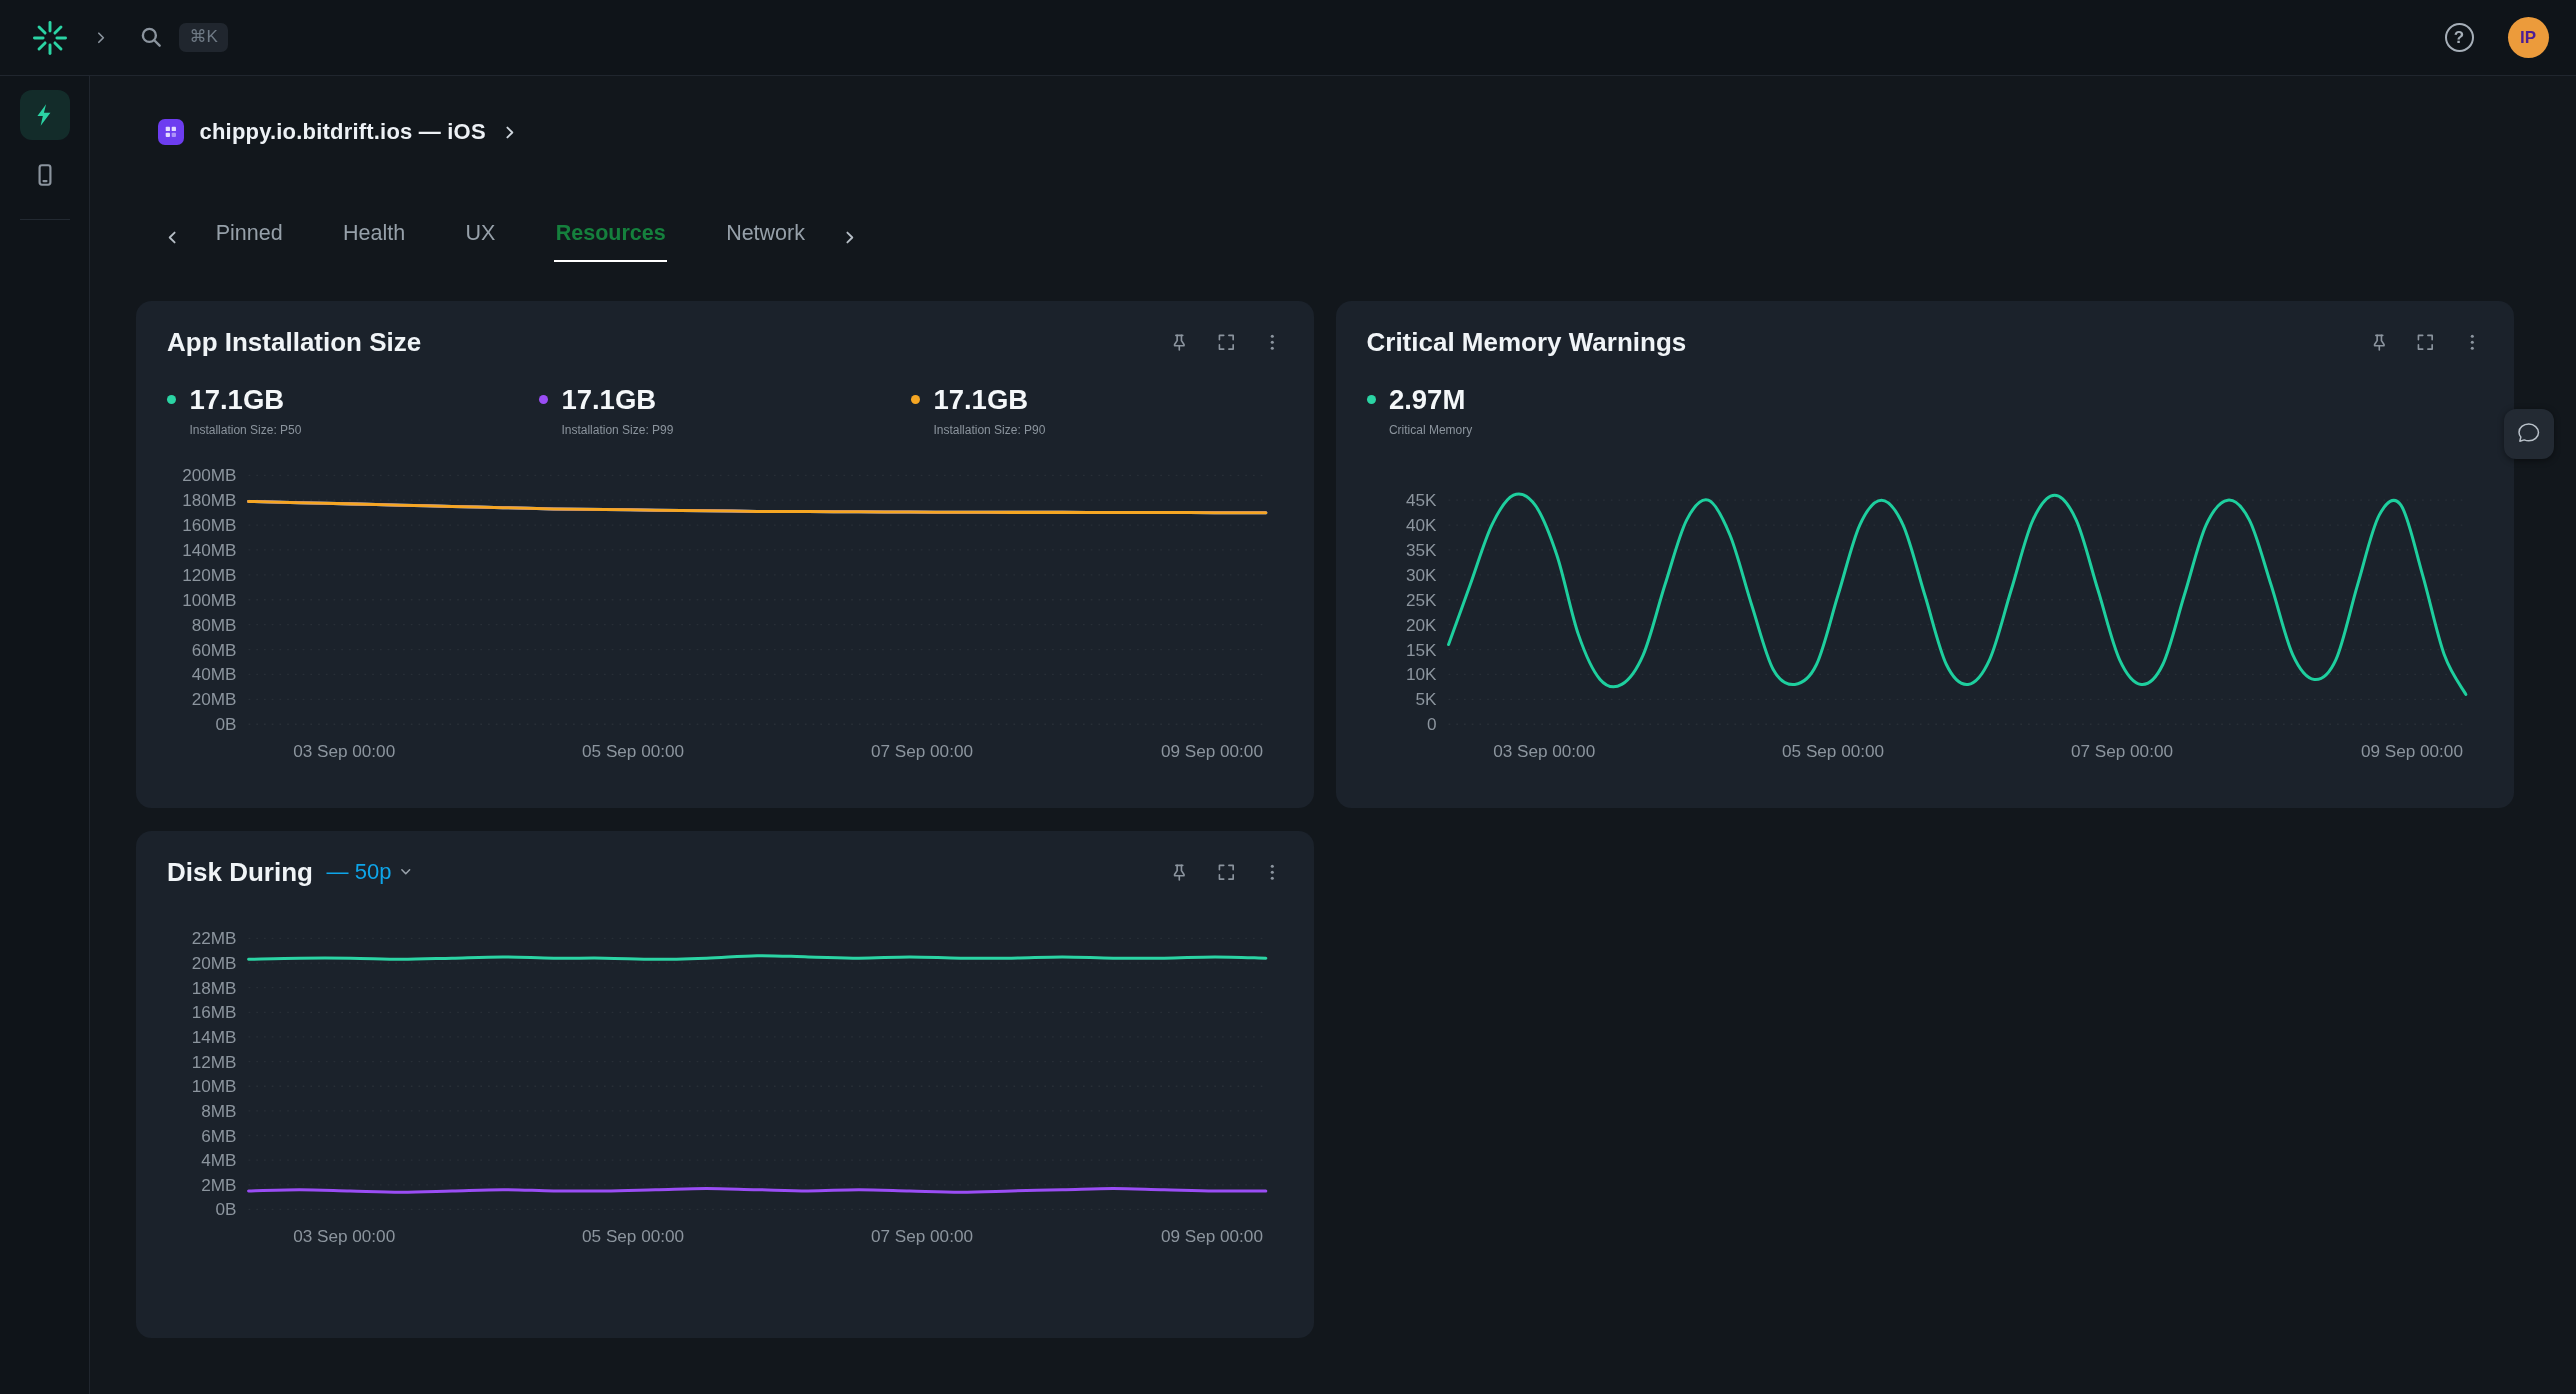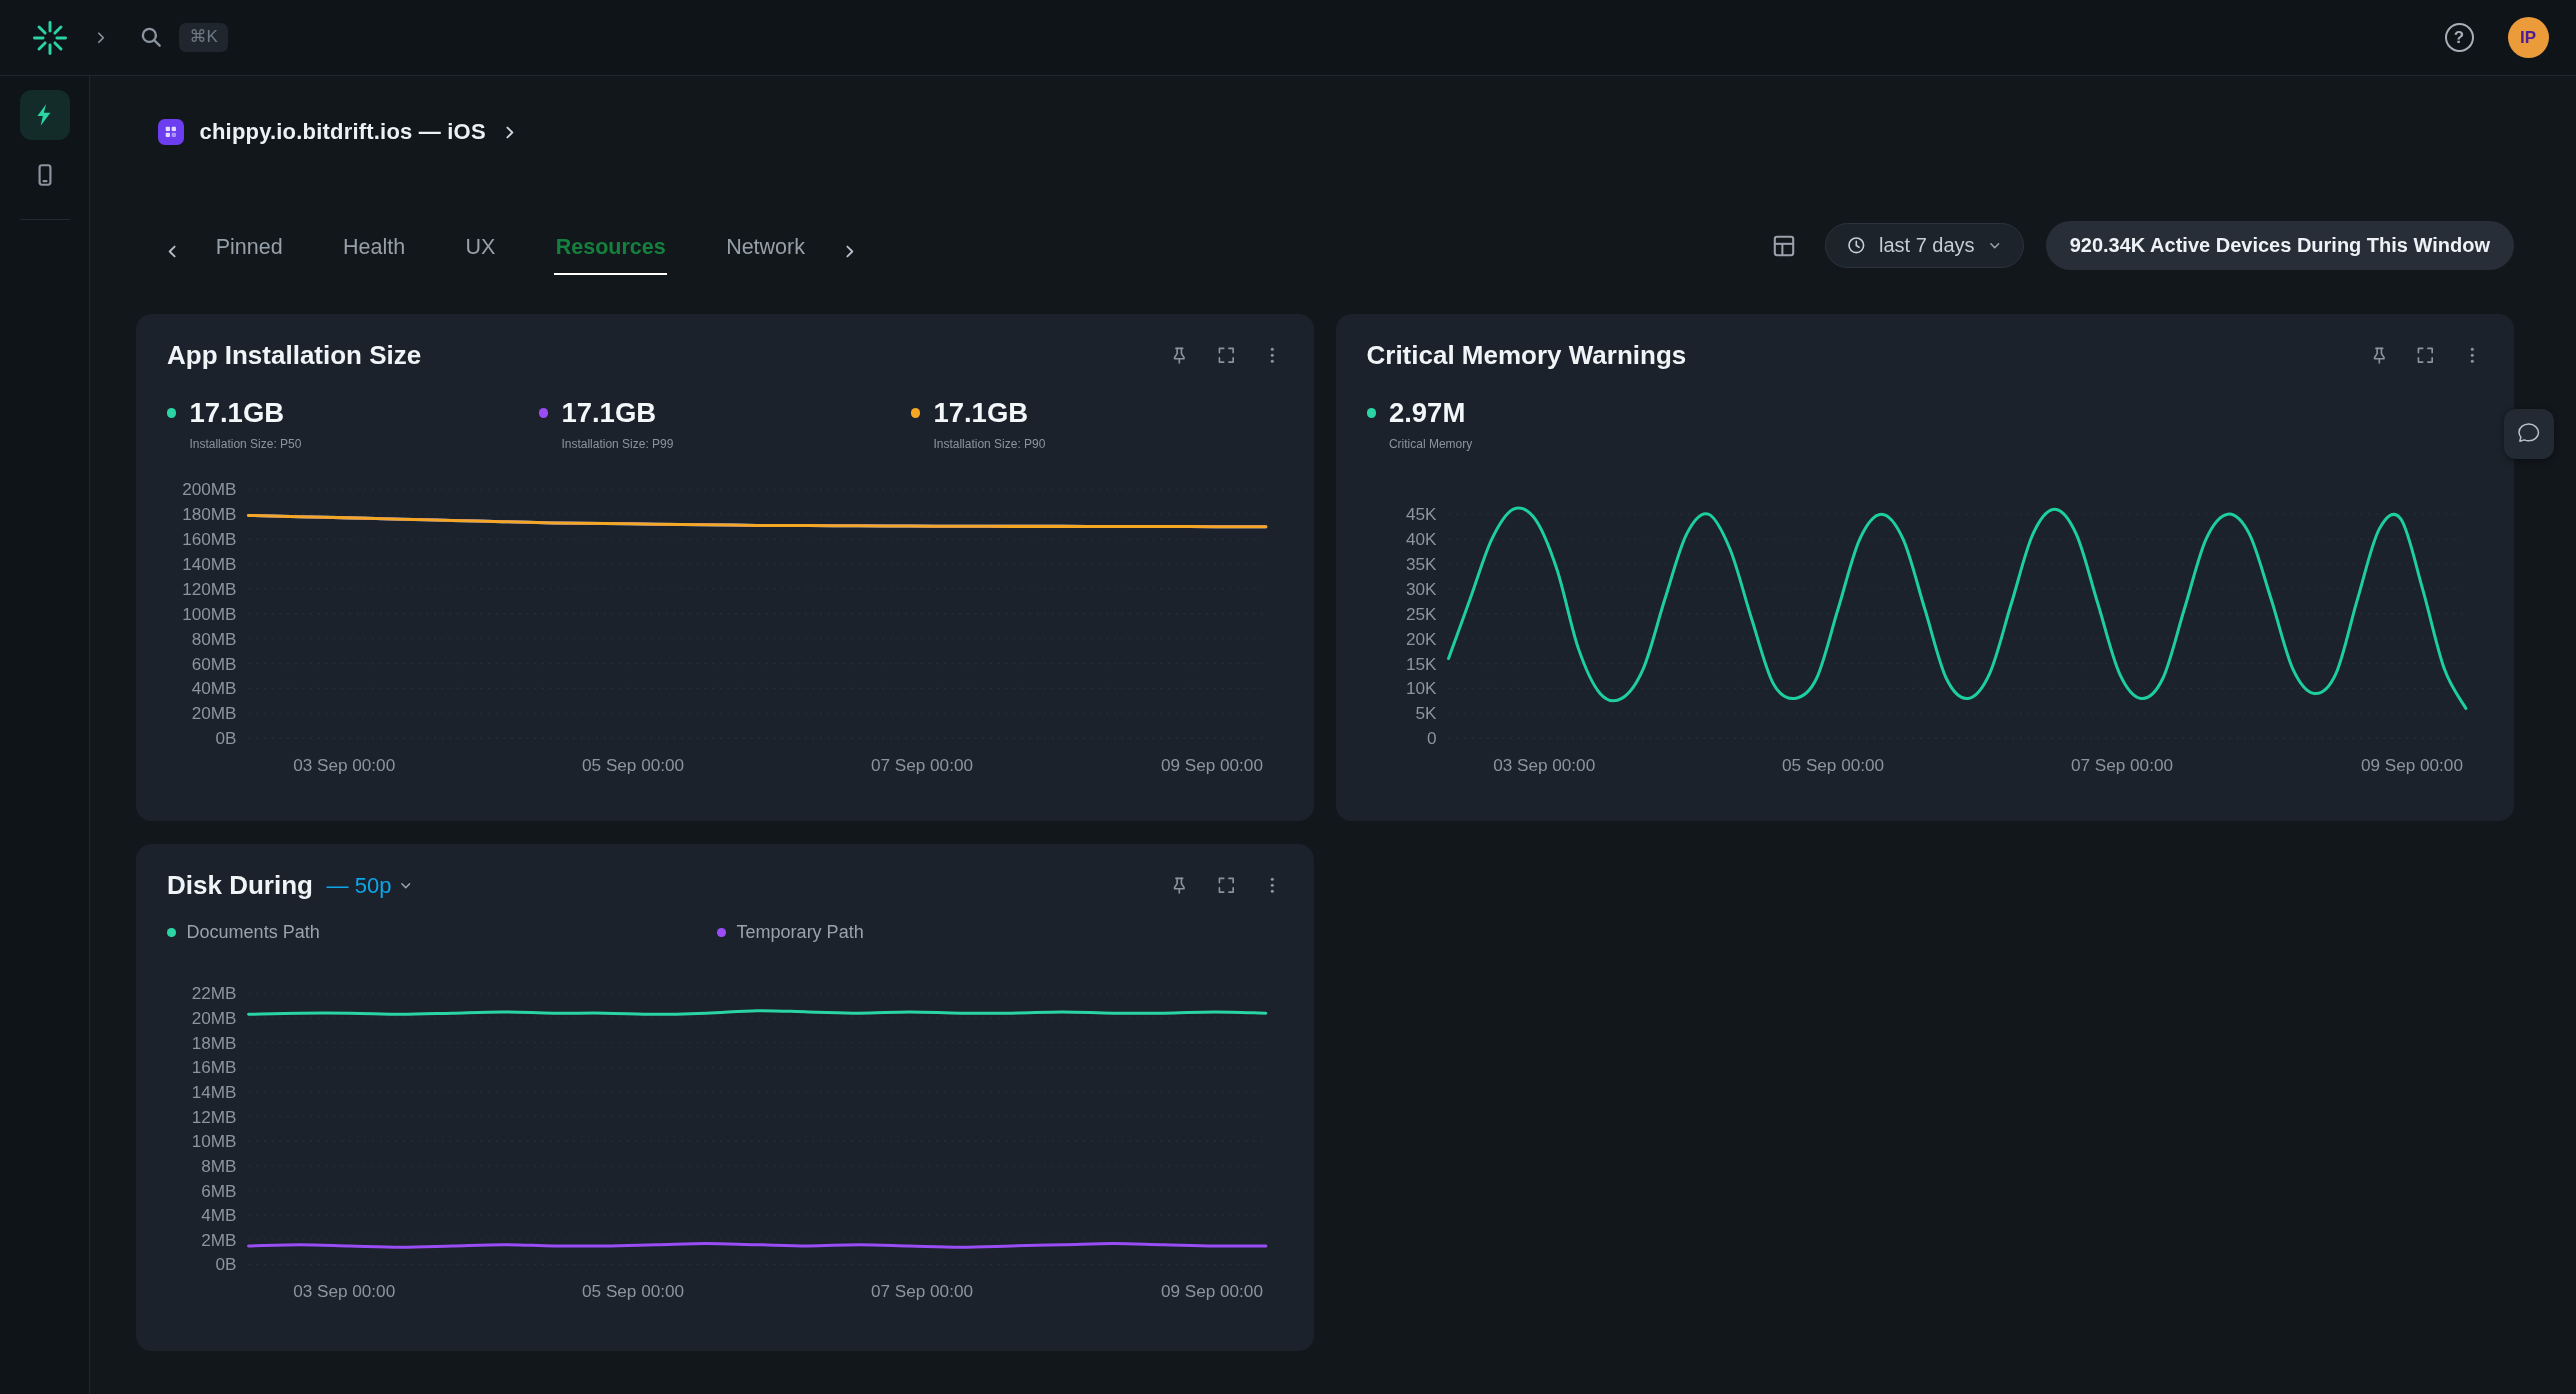--- a/index.html
+++ b/index.html
@@ -208,40 +208,20 @@
       <button class="tab">UX</button>
       <button class="tab active">Resources</button>
       <button class="tab">Network</button>
     </nav>
     <button class="tab-chev">
       <svg width="17" height="17" viewBox="0 0 24 24">
         <path d="M9 5l7 7-7 7" fill="none" stroke="#b6bec6" stroke-width="2.6" stroke-linecap="round" stroke-linejoin="round"></path>
       </svg>
     </button>
 
-    <div class="tabs-right">
-      <button class="grid-btn">
-        <svg width="26" height="26" viewBox="0 0 24 24">
-          <rect x="3.5" y="3.5" width="17" height="17" rx="2" fill="none" stroke="#9aa3ac" stroke-width="1.9"></rect>
-          <line x1="3.5" y1="10" x2="20.5" y2="10" stroke="#9aa3ac" stroke-width="1.9"></line>
-          <line x1="10.5" y1="10" x2="10.5" y2="20.5" stroke="#9aa3ac" stroke-width="1.9"></line>
-        </svg>
-      </button>
-      <button class="time-pill">
-        <svg width="20.6" height="20.6" viewBox="0 0 24 24">
-          <circle cx="12" cy="12" r="8.5" fill="none" stroke="#c6cdd4" stroke-width="1.9"></circle>
-          <path d="M12 7.5v4.8l3.2 2" fill="none" stroke="#c6cdd4" stroke-width="1.9" stroke-linecap="round"></path>
-        </svg>
-        <span>last 7 days</span>
-        <svg width="15.5" height="15.5" viewBox="0 0 24 24">
-          <path d="M6 9l6 6 6-6" fill="none" stroke="#9aa3ac" stroke-width="2.4" stroke-linecap="round" stroke-linejoin="round"></path>
-        </svg>
-      </button>
-      <div class="devices-pill">920.34K Active Devices During This Window</div>
-    </div>
   </div>
 
   <section class="cards">
 
     <article class="card">
       <div class="card-header">
         <h2 class="card-title">App Installation Size</h2>
         <div class="card-actions">
           <button class="icon-btn">
             <svg width="20.6" height="20.6" viewBox="0 0 24 24">
@@ -434,30 +414,20 @@
           </button>
           <button class="icon-btn">
             <svg width="20.6" height="20.6" viewBox="0 0 24 24">
               <g fill="#8b949e">
                   <circle cx="12" cy="5" r="1.8"></circle>
                   <circle cx="12" cy="12" r="1.8"></circle>
                   <circle cx="12" cy="19" r="1.8"></circle>
                 </g>
             </svg>
           </button>
-        </div>
-      </div>
-      <div class="legend-small">
-        <div class="legend-item">
-          <span class="dot" style="background: rgb(43, 212, 164);"></span>
-          <span class="legend-small-label">Documents Path</span>
-        </div>
-        <div class="legend-item">
-          <span class="dot" style="background: rgb(154, 77, 245);"></span>
-          <span class="legend-small-label">Temporary Path</span>
         </div>
       </div>
       <svg class="chart" width="1116" height="335" viewBox="0 0 1300 390">
           <line x1="95" x2="1280" y1="28.347826086956513" y2="28.347826086956513" stroke="rgba(255,255,255,0.06)" stroke-width="1.5" stroke-dasharray="2 7"></line>
           <text x="81" y="35.347826086956516" text-anchor="end" fill="#8c959e" font-size="20" font-family="Liberation Sans, sans-serif">22MB</text>
           <line x1="95" x2="1280" y1="57.04347826086957" y2="57.04347826086957" stroke="rgba(255,255,255,0.06)" stroke-width="1.5" stroke-dasharray="2 7"></line>
           <text x="81" y="64.04347826086956" text-anchor="end" fill="#8c959e" font-size="20" font-family="Liberation Sans, sans-serif">20MB</text>
           <line x1="95" x2="1280" y1="85.7391304347826" y2="85.7391304347826" stroke="rgba(255,255,255,0.06)" stroke-width="1.5" stroke-dasharray="2 7"></line>
           <text x="81" y="92.7391304347826" text-anchor="end" fill="#8c959e" font-size="20" font-family="Liberation Sans, sans-serif">18MB</text>
           <line x1="95" x2="1280" y1="114.43478260869566" y2="114.43478260869566" stroke="rgba(255,255,255,0.06)" stroke-width="1.5" stroke-dasharray="2 7"></line>

